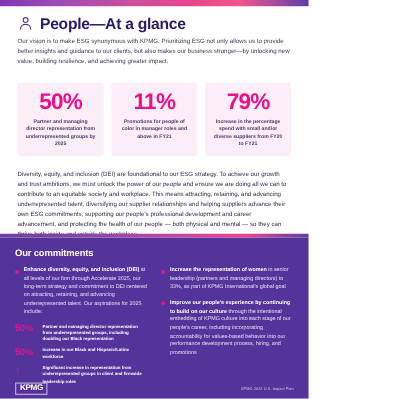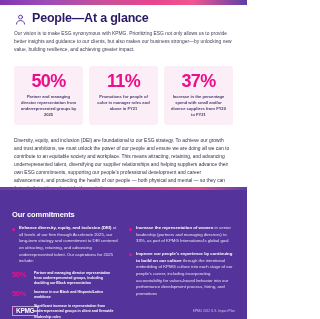--- a/index.html
+++ b/index.html
@@ -10,21 +10,21 @@
     -webkit-font-smoothing:antialiased;
   }
   .page{position:relative;width:247px;height:319px;overflow:hidden;background:#fff;}
 
   
   .topbar{height:5px;width:100%;
     background:linear-gradient(90deg,#7f35b2 0%,#9c4bb8 18%,#c94f9a 42%,#e8458c 62%,#f0568f 78%,#5b3fa8 100%);}
 
   
   .head{padding:7px 14px 0 14px;}
-  .title-row{display:flex;align-items:flex-start;gap:5px;}
+  .title-row{display:flex;align-items:flex-end;gap:5px;}
   .person-icon{width:13px;height:13px;flex:0 0 13px;display:block;}
   .title{
     font-size:12.5px;font-weight:bold;color:#2b1a66;letter-spacing:-0.2px;
     line-height:1;white-space:nowrap;
   }
   .intro{
     margin-top:5px;font-size:4.9px;line-height:1.62;color:#3c3c55;
     letter-spacing:0.01px;text-align:left;
   }
 
@@ -50,21 +50,21 @@
   }
 
   
   .panel{
     position:absolute;left:0;right:0;bottom:0;top:190px;
     background:#54349b;color:#fff;padding:8px 12px 0 12px;box-sizing:border-box;
   }
   .panel-accent{position:absolute;left:0;right:0;top:-3px;height:3px;
     background:linear-gradient(90deg,#6b3fa0 0%,#8a46ae 30%,#c9459a 60%,#e8458c 80%,#5b3fa8 100%);}
   .panel h2{
-    margin:12px 0 6px 0;font-size:7.5px;font-weight:bold;letter-spacing:-0.1px;color:#ffffff;
+    margin:0 0 6px 0;font-size:7.5px;font-weight:bold;letter-spacing:-0.1px;color:#ffffff;
   }
   .cols{display:flex;gap:11px;}
   .col{flex:1;}
   .bullet-item{display:flex;gap:4px;margin-bottom:6px;}
   .dot{
     flex:0 0 3px;width:3px;height:3px;border-radius:50%;background:#ec0f8c;margin-top:2.5px;
   }
   .btext{font-size:4.3px;line-height:1.55;color:#e8e2f3;}
   .btext b{color:#ffffff;font-weight:bold;}
 
@@ -115,21 +115,21 @@
   <div class="cards">
     <div class="card">
       <div class="big">50%</div>
       <div class="cap">Partner and managing director representation from underrepresented groups by 2025</div>
     </div>
     <div class="card">
       <div class="big">11%</div>
       <div class="cap">Promotions for people of color in manager roles and above in FY21</div>
     </div>
     <div class="card">
-      <div class="big">37%</div>
+      <div class="big">79%</div>
       <div class="cap">Increase in the percentage spend with small and/or diverse suppliers from FY20 to FY21</div>
     </div>
   </div>
 
   <p class="body-para">Diversity, equity, and inclusion (DEI) are foundational to our ESG strategy. To achieve our growth and trust ambitions, we must unlock the power of our people and ensure we are doing all we can to contribute to an equitable society and workplace. This means attracting, retaining, and advancing underrepresented talent, diversifying our supplier relationships and helping suppliers advance their own ESG commitments, supporting our people's professional development and career advancement, and protecting the health of our people — both physical and mental — so they can thrive both inside and outside the workplace.</p>
 
   <div class="panel">
     <div class="panel-accent"></div>
     <h2>Our commitments</h2>
 

